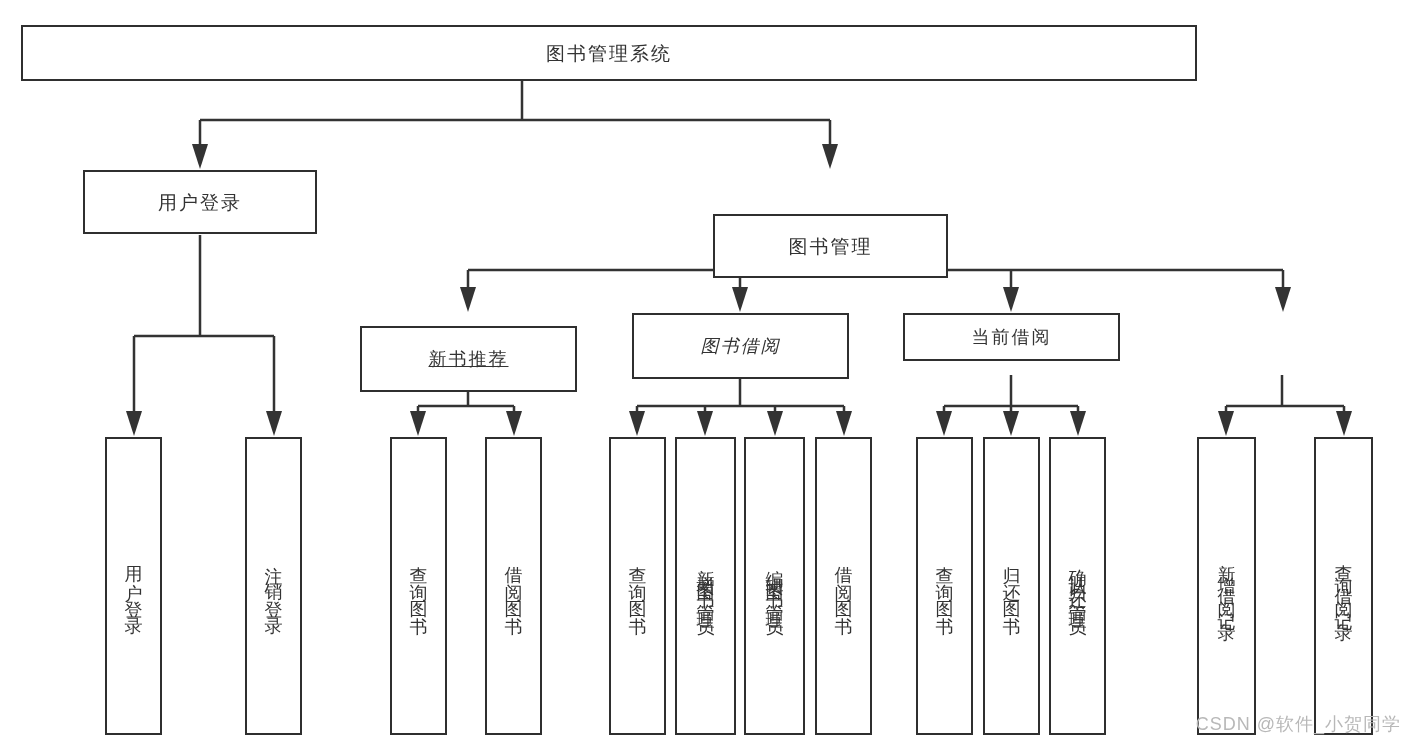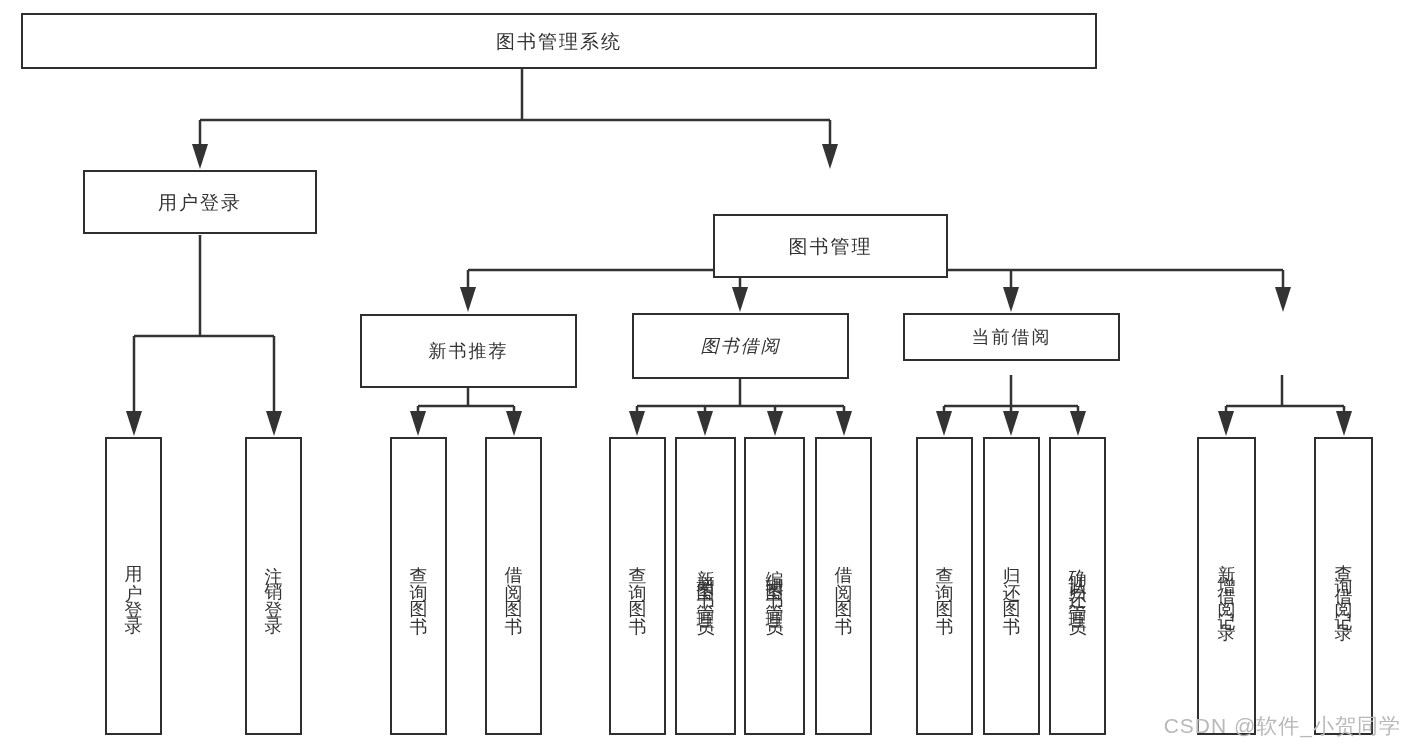--- a/index.html
+++ b/index.html
@@ -29,21 +29,21 @@
     text-orientation:mixed;
     font-size:18px;
     white-space:nowrap;
   }
   .ls-4 span{letter-spacing:17px;}
   .ls-6 span{letter-spacing:12px;}
   .ls-9 span{letter-spacing:7px;}
   .watermark{
     position:absolute;
     top:712px;right:4px;
-    font-size:21px;
+    font-size:18px;
     color:#b8b8b8;
     letter-spacing:1px;
     white-space:nowrap;
   }
 </style>
 </head>
 <body>
 
 <div class="canvas">
 
@@ -80,32 +80,32 @@
       <polygon points="767,411 783,411 775,436"></polygon>
       <polygon points="836,411 852,411 844,436"></polygon>
       <polygon points="936,411 952,411 944,436"></polygon>
       <polygon points="1003,411 1019,411 1011,436"></polygon>
       <polygon points="1070,411 1086,411 1078,436"></polygon>
       <polygon points="1218,411 1234,411 1226,436"></polygon>
       <polygon points="1336,411 1352,411 1344,436"></polygon>
     </g>
   </svg>
 
-  <div class="node node-root" style="left:21px;top:13px;width:1076px;height:56px;">
+  <div class="node node-root" style="left:21px;top:25px;width:1176px;height:56px;">
     <span>图书管理系统</span>
   </div>
 
   <div class="node node-l2" style="left:83px;top:170px;width:234px;height:64px;">
     <span>用户登录</span>
   </div>
   <div class="node node-l2" style="left:713px;top:170px;width:235px;height:64px;margin-top:44px;">
     <span>图书管理</span>
   </div>
 
-  <div class="node node-l3" style="left:360px;top:314px;width:217px;height:74px;">
+  <div class="node node-l3" style="left:360px;top:326px;width:217px;height:66px;text-decoration:underline;">
     <span>新书推荐</span>
   </div>
   <div class="node node-l3" style="left:632px;top:313px;width:217px;height:66px;font-style:italic;">
     <span>图书借阅</span>
   </div>
   <div class="node node-l3" style="left:903px;top:313px;width:217px;height:48px;">
     <span>当前借阅</span>
   </div>
 
   <div class="node leaf ls-4" style="left:105px;top:437px;width:57px;height:298px;">

